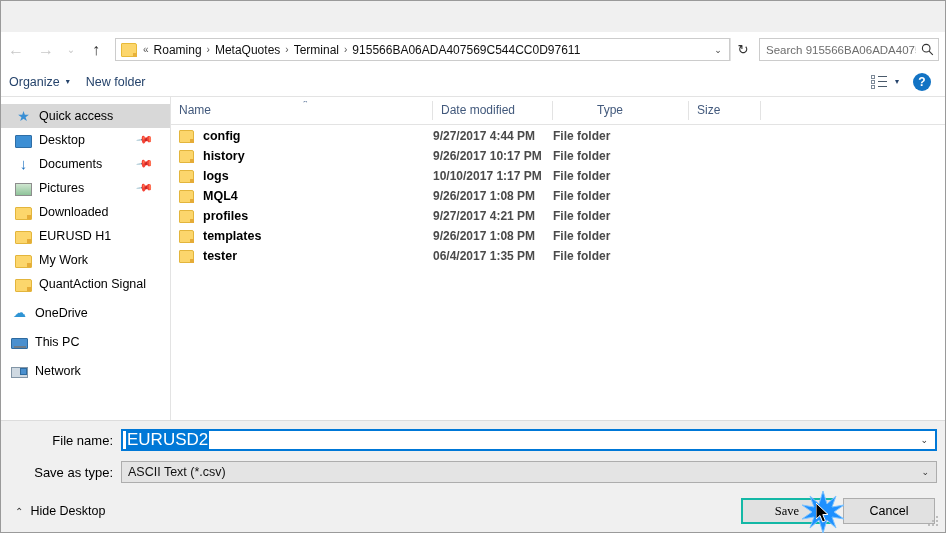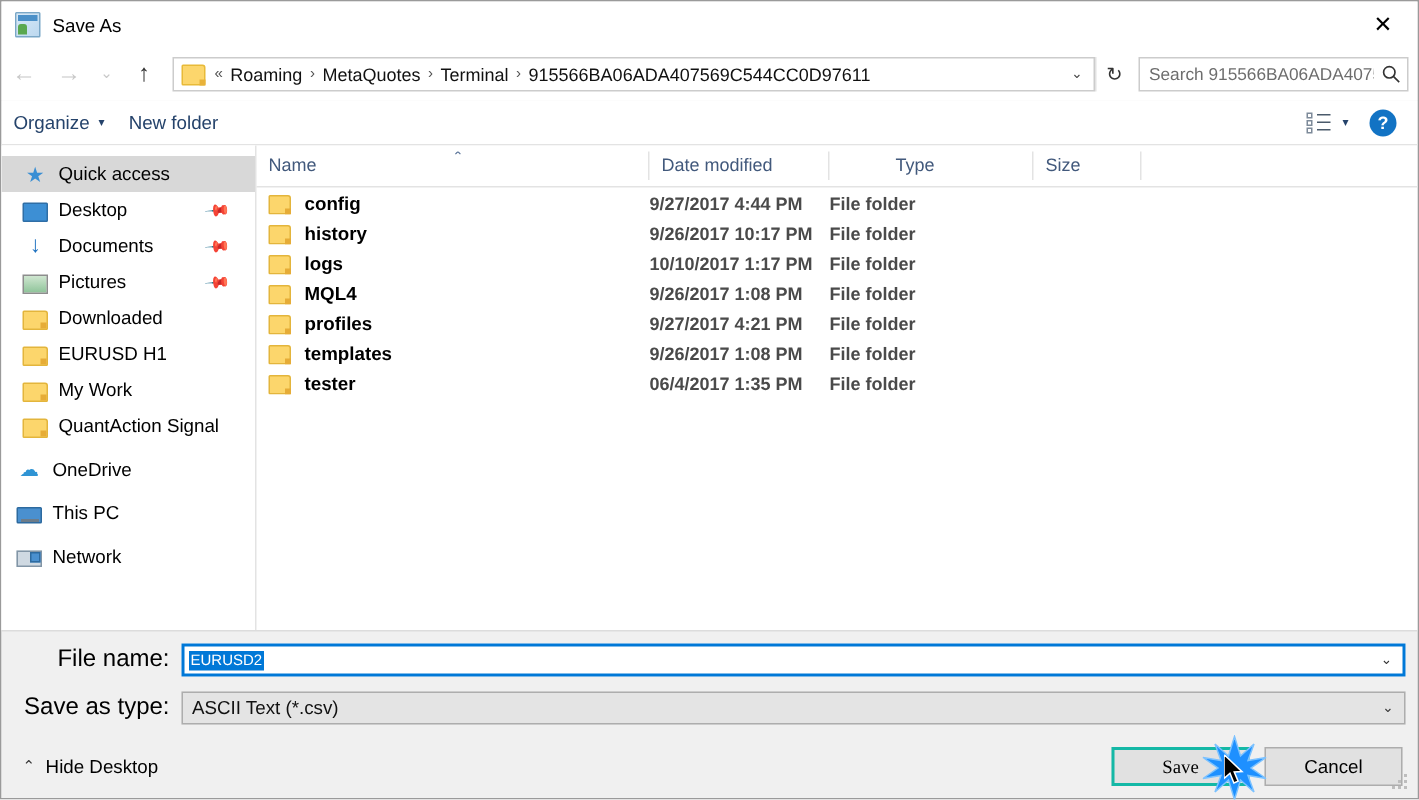--- a/index.html
+++ b/index.html
@@ -221,31 +221,31 @@
   .f-size{width:72px;}
   .filelist{padding-top:4px;}
 
   
   .formarea{
     position:absolute;left:0;top:419px;width:944px;height:70px;
     background:#f0f0f0;border-top:1px solid #dcdcdc;box-sizing:border-box;
   }
   .formrow{display:flex;align-items:center;height:26px;margin-top:6px;}
   .formlabel{
-    width:120px;text-align:right;padding-right:8px;font-size:16px;color:#000;
+    width:120px;text-align:right;padding-right:8px;font-size:13px;color:#000;
     box-sizing:border-box;flex:none;
   }
   .field{
     flex:1;height:22px;margin-right:8px;box-sizing:border-box;
     display:flex;align-items:center;position:relative;
   }
   .field.filename{border:2px solid #0078d7;background:#fff;}
   .field.filetype{border:1px solid #adadad;background:#e4e4e4;}
   .fname-val{
-    background:#0078d7;color:#ffffff;font-size:10px;margin-left:3px;padding:1px 1px;
+    background:#0078d7;color:#ffffff;font-size:17px;margin-left:3px;padding:1px 1px;
     white-space:nowrap;
   }
   .ftype-val{font-size:12.5px;color:#111;margin-left:6px;white-space:nowrap;}
   .field-caret{
     position:absolute;right:7px;top:50%;transform:translateY(-50%);
     font-size:9px;color:#333;
   }
 
   
   .footer{
@@ -278,25 +278,20 @@
   .burst svg{display:block;}
   .cursor{
     position:absolute;left:815px;top:502px;width:16px;height:22px;pointer-events:none;
   }
 </style>
 </head>
 <body>
 
 <div class="dialog">
 
-  <div class="titlebar">
-    <div class="title-icon"></div>
-    <div class="title-text">Save As</div>
-    <div class="titlebar-close">✕</div>
-  </div>
 
   <div class="navrow">
     <div class="navbtn">←</div>
     <div class="navbtn">→</div>
     <div class="navbtn small">⌄</div>
     <div class="navbtn enabled">↑</div>
 
     <div class="addressbar">
       <div class="addr-folder"></div>
       <div class="crumbs">

